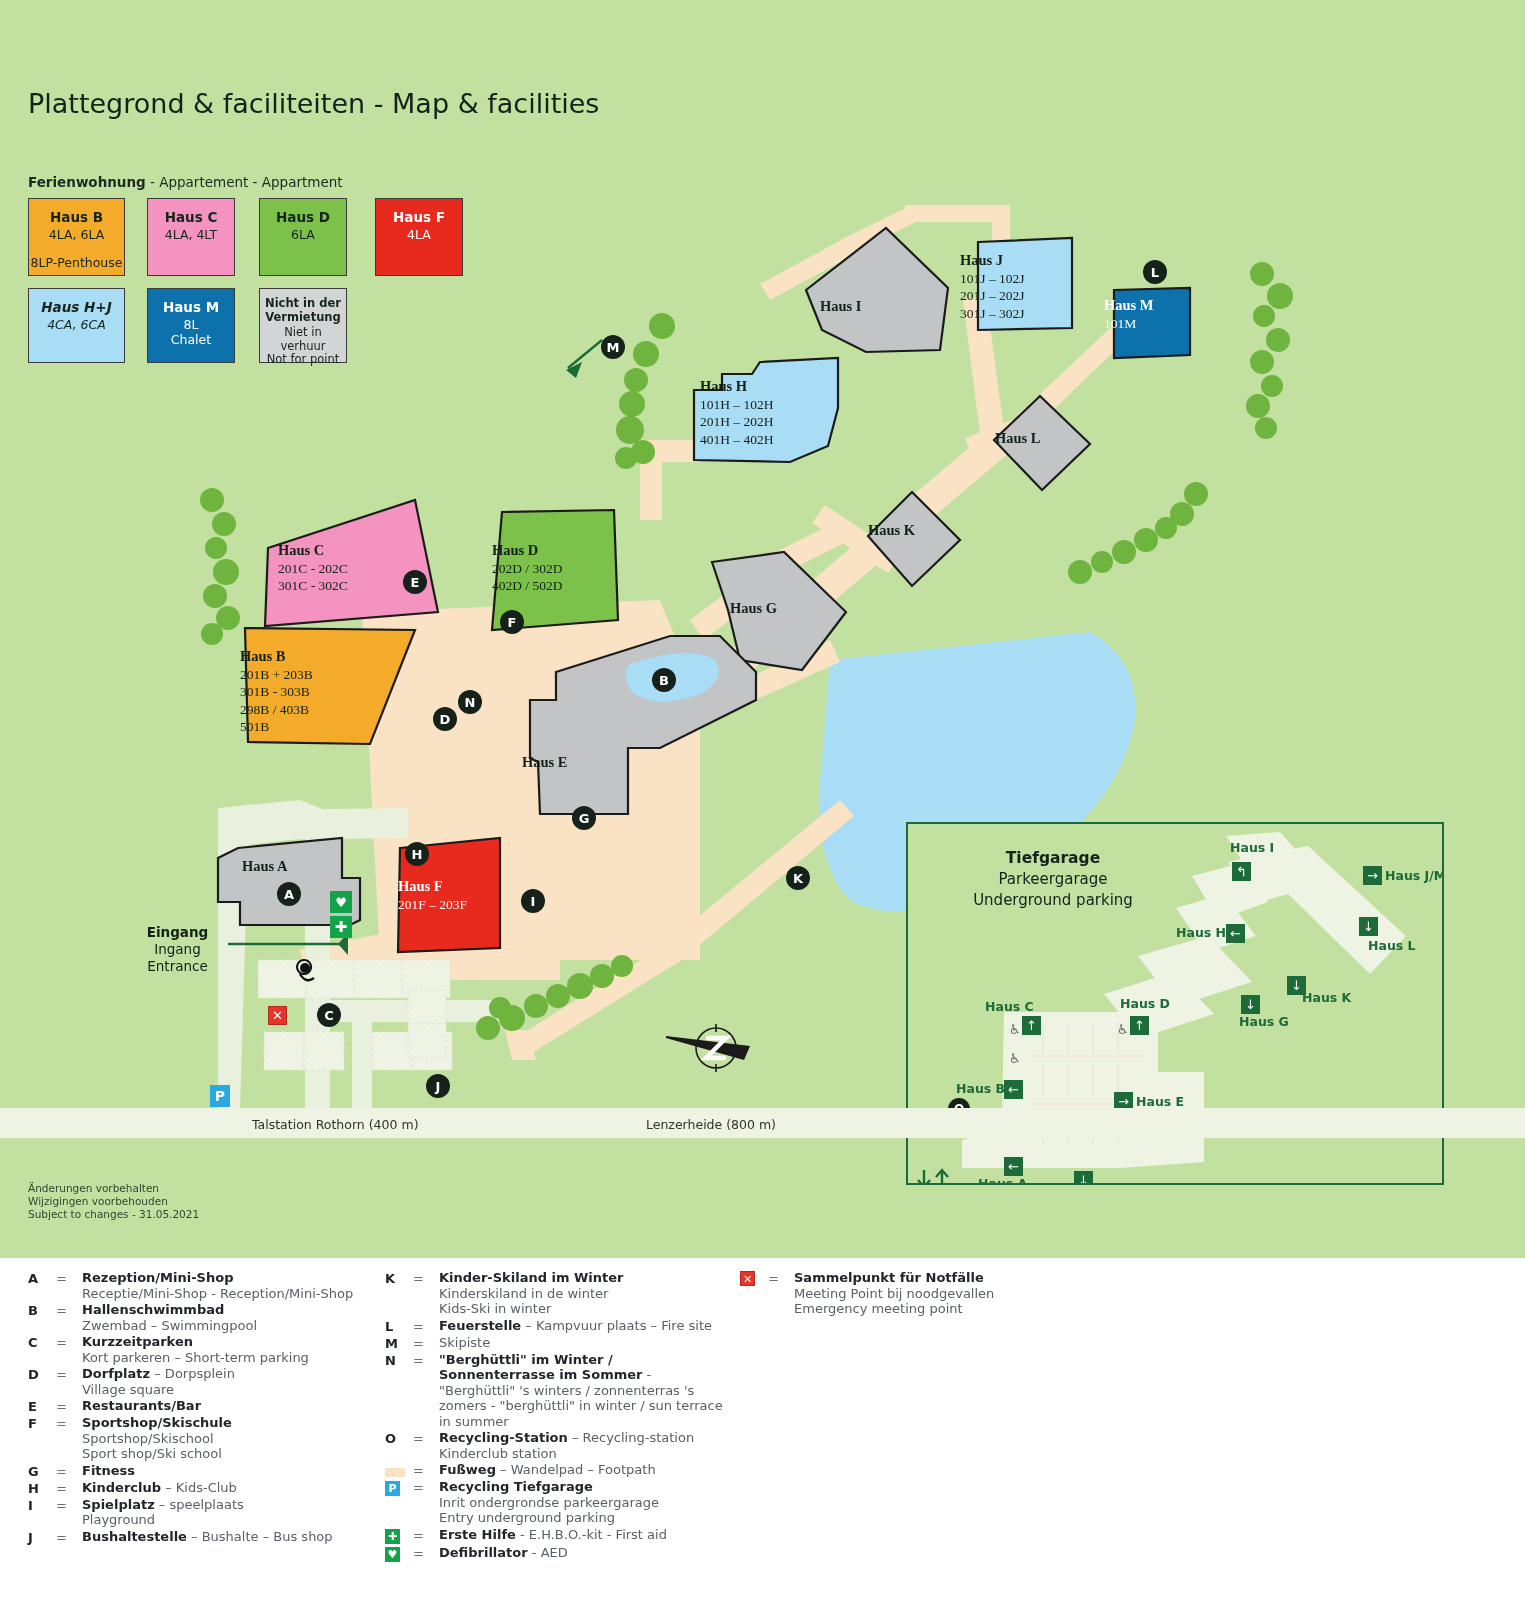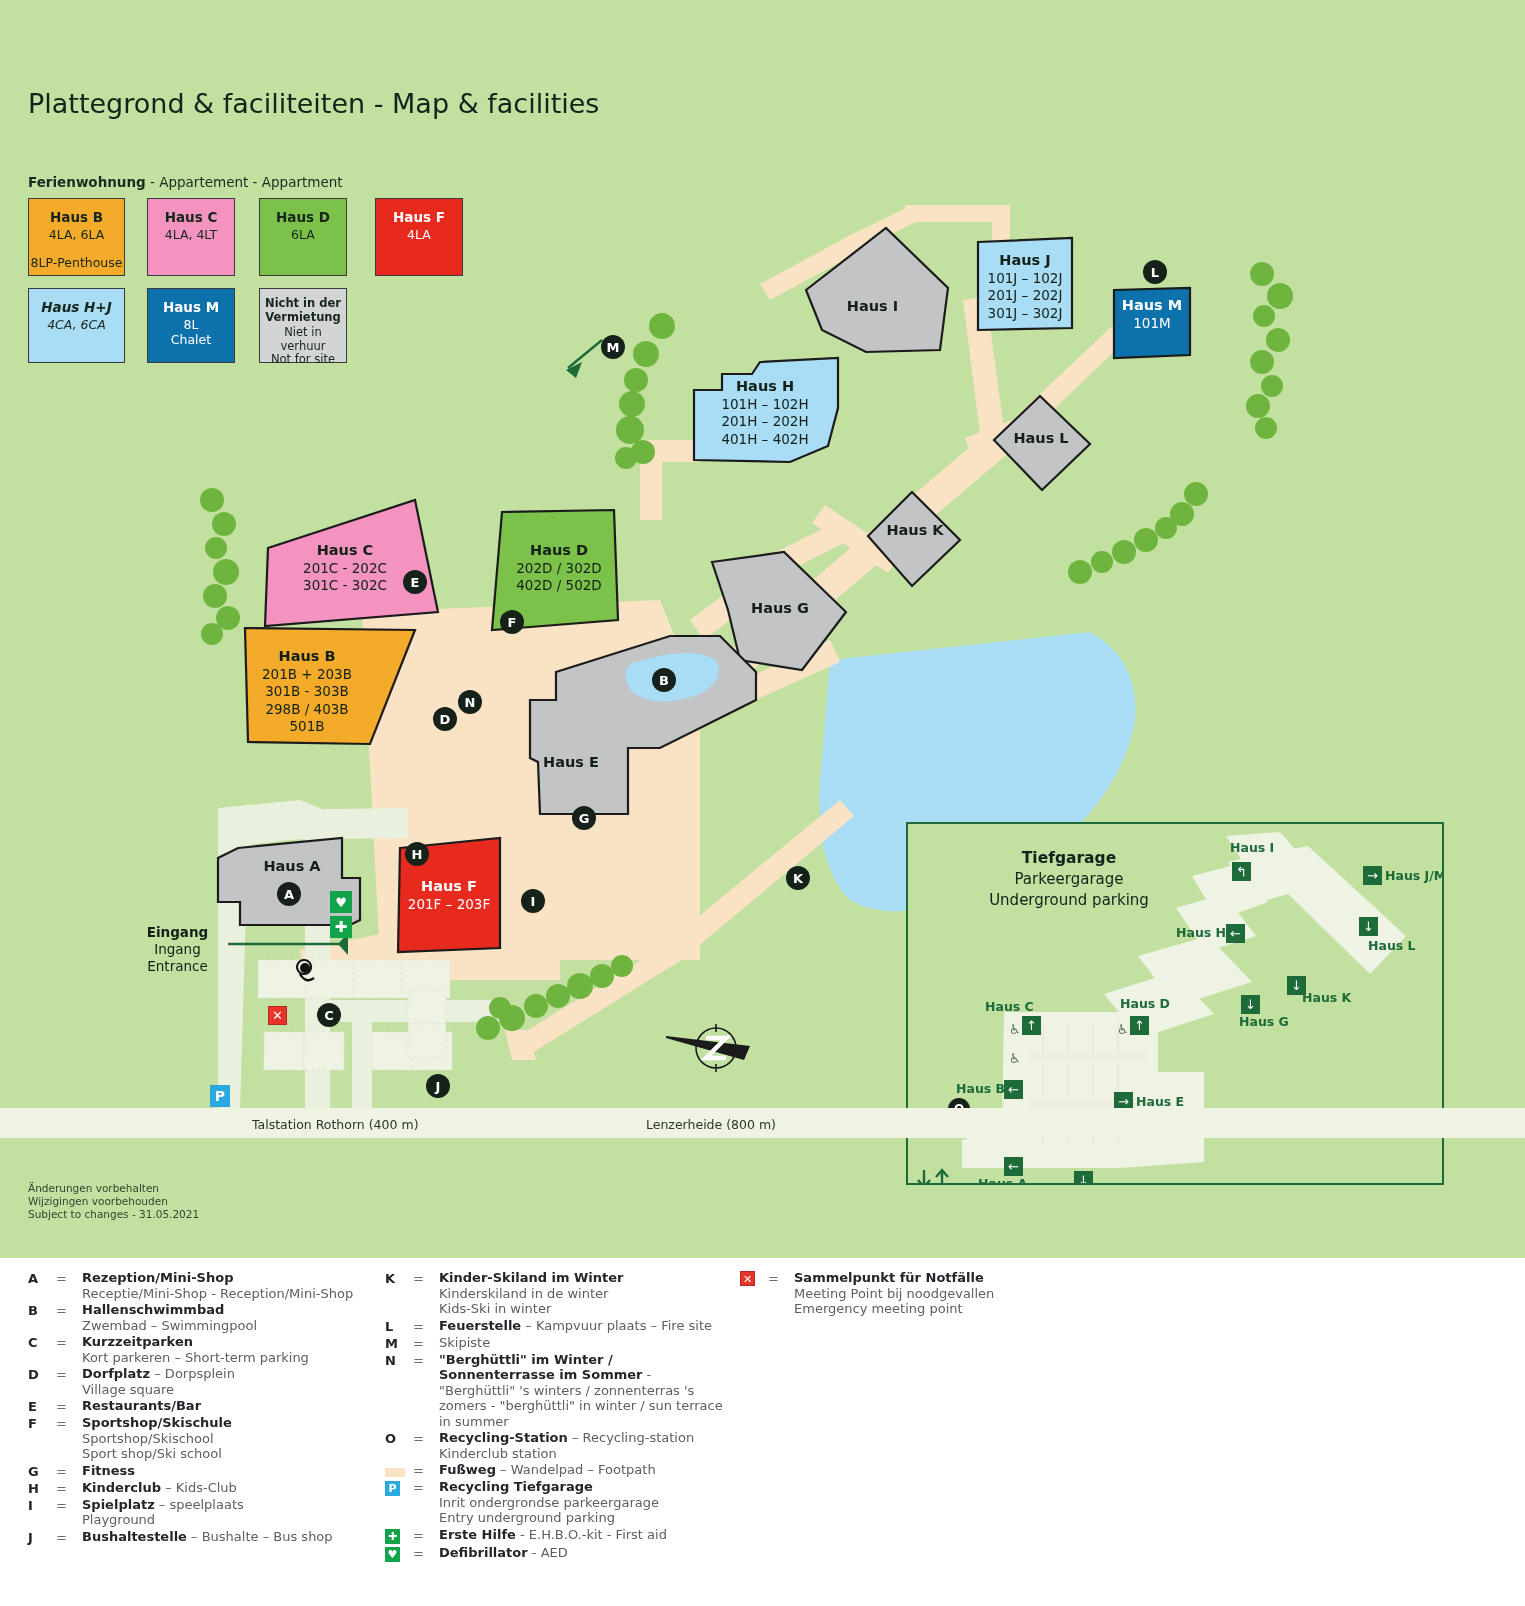--- a/index.html
+++ b/index.html
@@ -49,33 +49,33 @@
   #mapcanvas { position:absolute; left:0; top:0; width:1525px; height:1258px; }
 
   
   .marker {
     position:absolute; width:24px; height:24px; border-radius:50%;
     background:#16211a; color:#fff; font-size:13px; font-weight:bold;
     display:flex; align-items:center; justify-content:center;
     font-family:"DejaVu Sans", sans-serif;
   }
   .bldg-label {
-    position:absolute; text-align:center; font-size:13.5px; line-height:17.5px;
-    color:#122018; pointer-events:none; white-space:nowrap;
+    position:absolute; text-align:left; font-size:13.5px; line-height:17.5px;
+    color:#122018; pointer-events:none; white-space:nowrap;font-family:Liberation Serif, serif;
   }
   .bldg-label .t { font-weight:bold; font-size:14.5px; display:block; }
   .bldg-label.white { color:#ffffff; }
 
   
   #inset {
     position:absolute; left:906px; top:822px; width:538px; height:363px;
     border:2px solid #1e6b3a; background:#c2e0a0; overflow:hidden;
   }
   #inset-title {
-    position:absolute; left:16px; top:24px; width:290px; text-align:center;
+    position:absolute; left:0; top:24px; width:290px; text-align:center;
     font-size:15px; line-height:21px; color:#13221a;
   }
   #inset-title b { font-weight:bold; font-size:15.5px; }
   .gdoor {
     position:absolute; width:19px; height:19px; background:#1e6b3a;
     color:#fff; display:flex; align-items:center; justify-content:center;
     font-size:13px; line-height:1;
   }
   .glabel {
     position:absolute; font-size:12.5px; font-weight:bold; color:#1e6b3a;
@@ -164,21 +164,21 @@
 
     <div class="aptbox" style="left:147px;top:288px;width:88px;height:75px;background:#0d71ab;color:#fff;">
       <span class="nm">Haus M</span>
       <span class="sub">8L</span>
       <span class="sub">Chalet</span>
     </div>
 
     <div class="aptbox" style="left:259px;top:288px;width:88px;height:75px;background:#d3d4d5;padding-top:8px;font-size:11.5px;line-height:13.5px;">
       <span class="nm" style="font-size:11.5px;line-height:13.5px;white-space:normal;">Nicht in der Vermietung</span>
       <span class="sub">Niet in verhuur</span>
-      <span class="sub">Not for site</span>
+      <span class="sub">Not for point</span>
     </div>
 
     <svg id="mapcanvas" viewBox="0 0 1525 1258">
       <defs>
         <style>
           .path  { fill:#f9e3c4; }
           .grass { fill:#b9dd94; }
           .bld   { stroke:#1b1b1b; stroke-width:2.2; }
           .grey  { fill:#c3c4c6; }
           .lblue { fill:#a9dcf5; }

